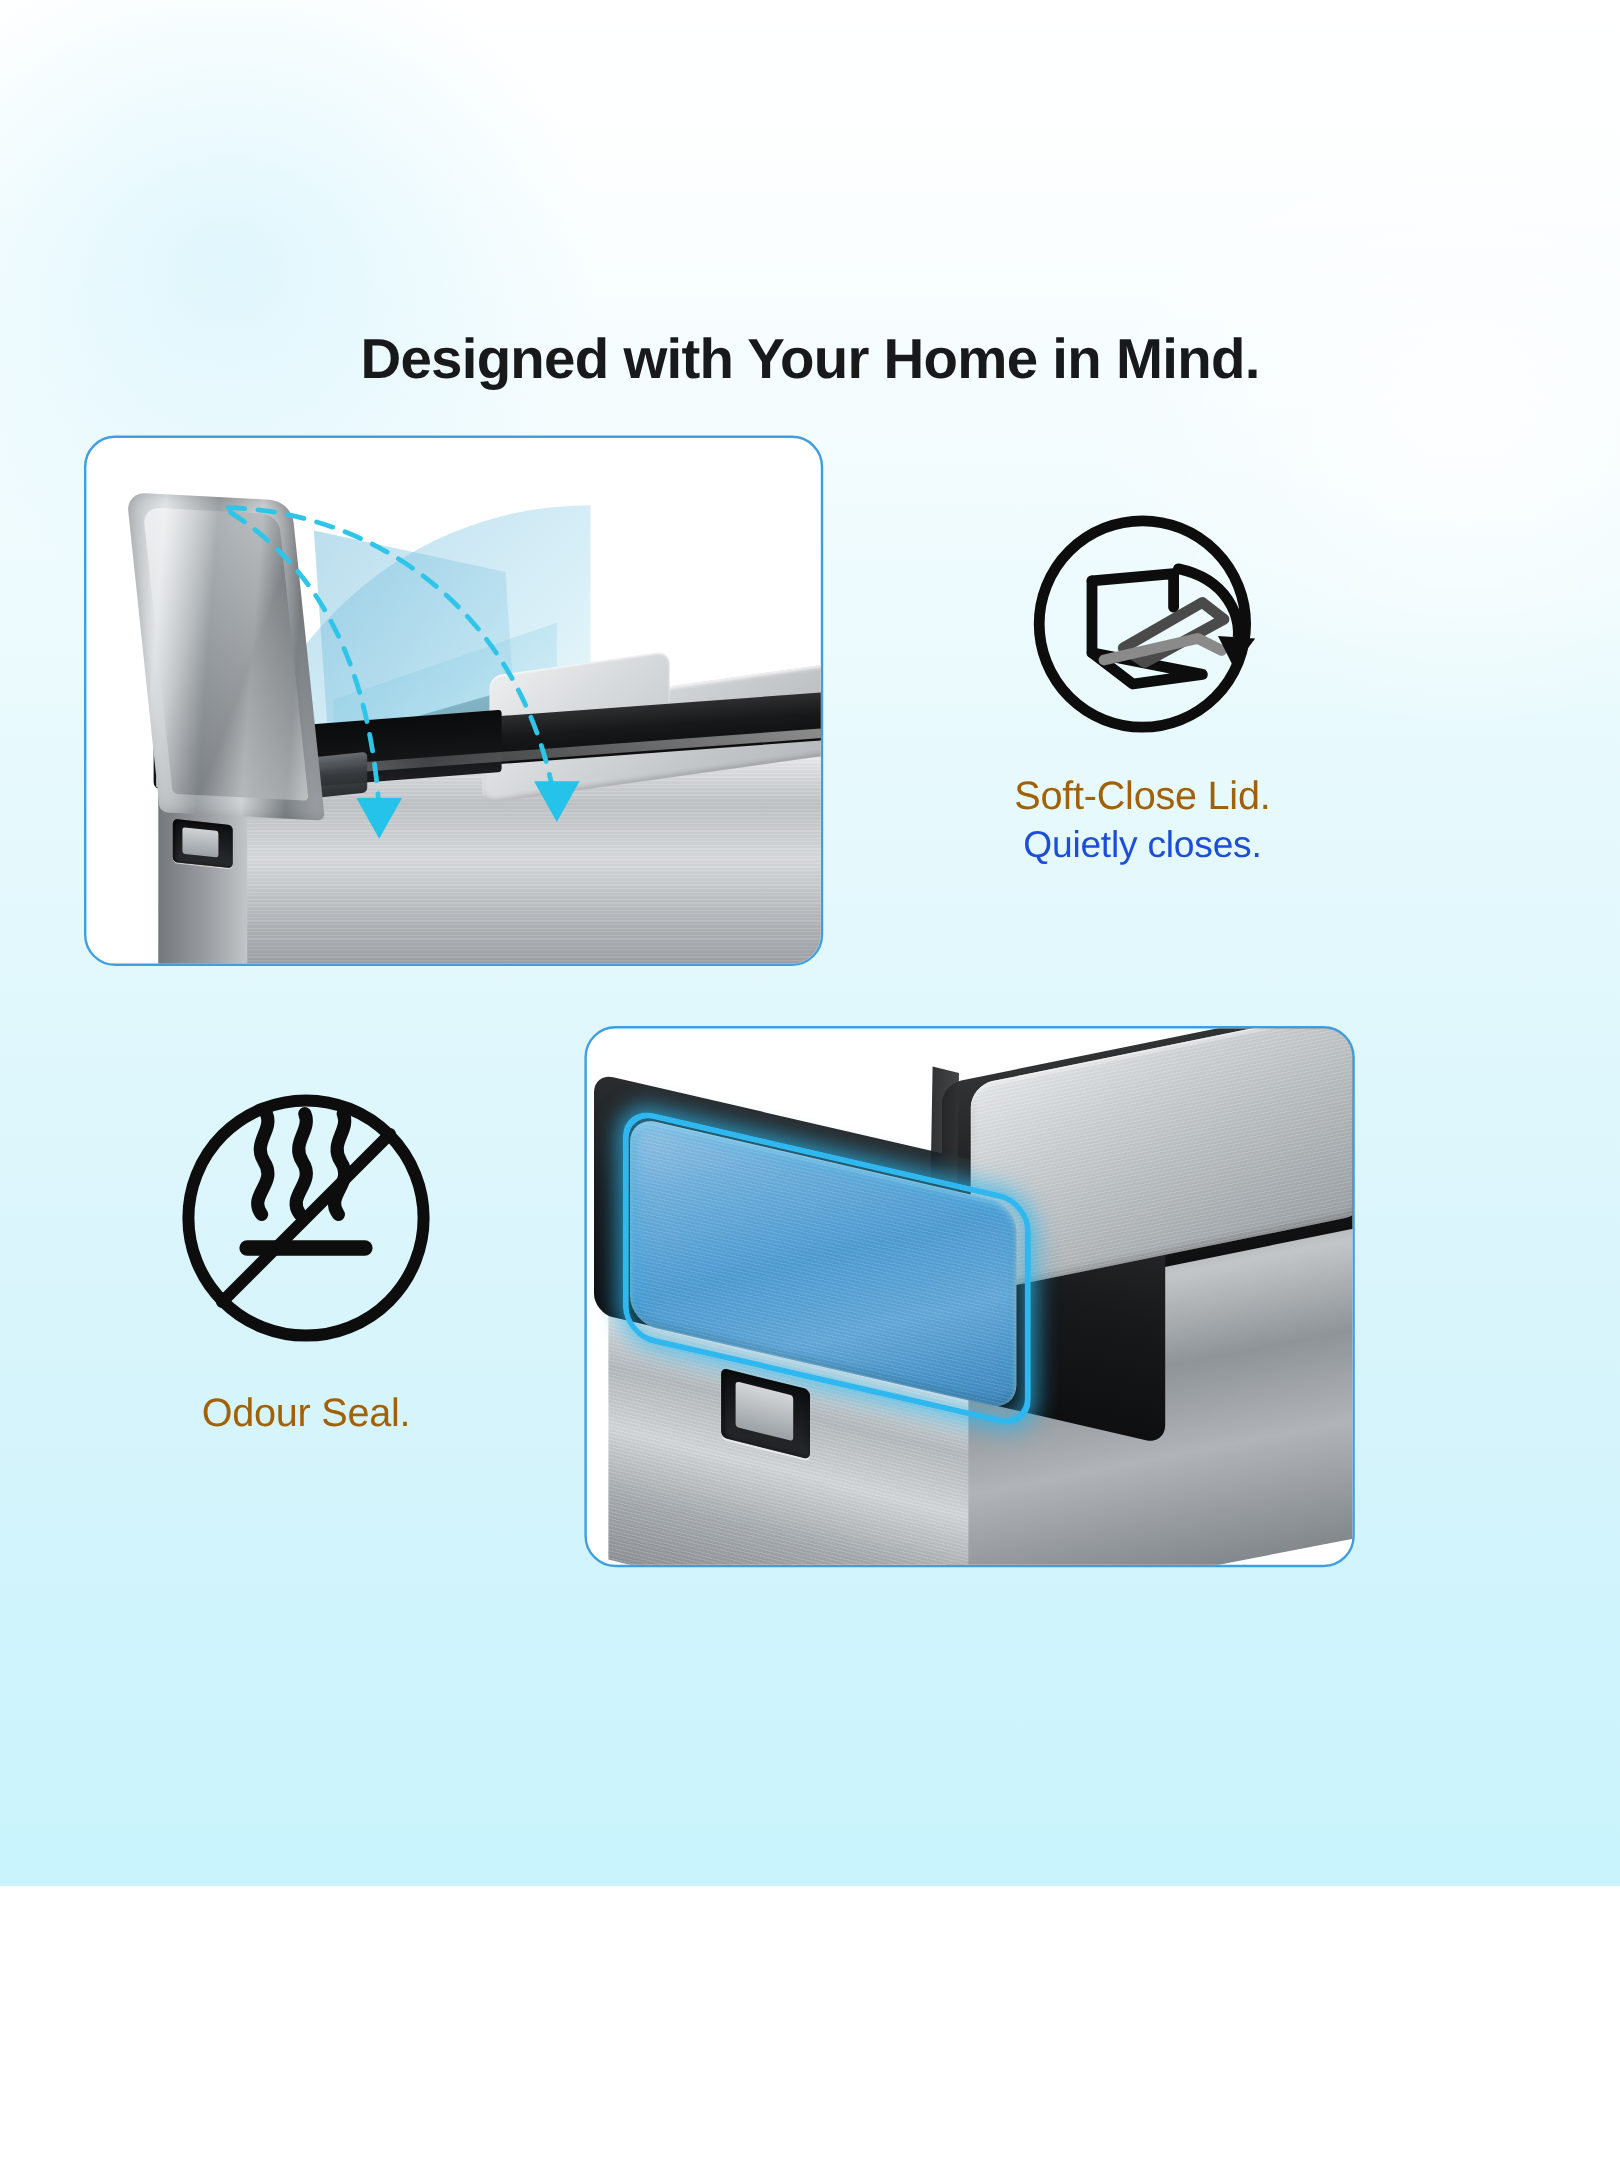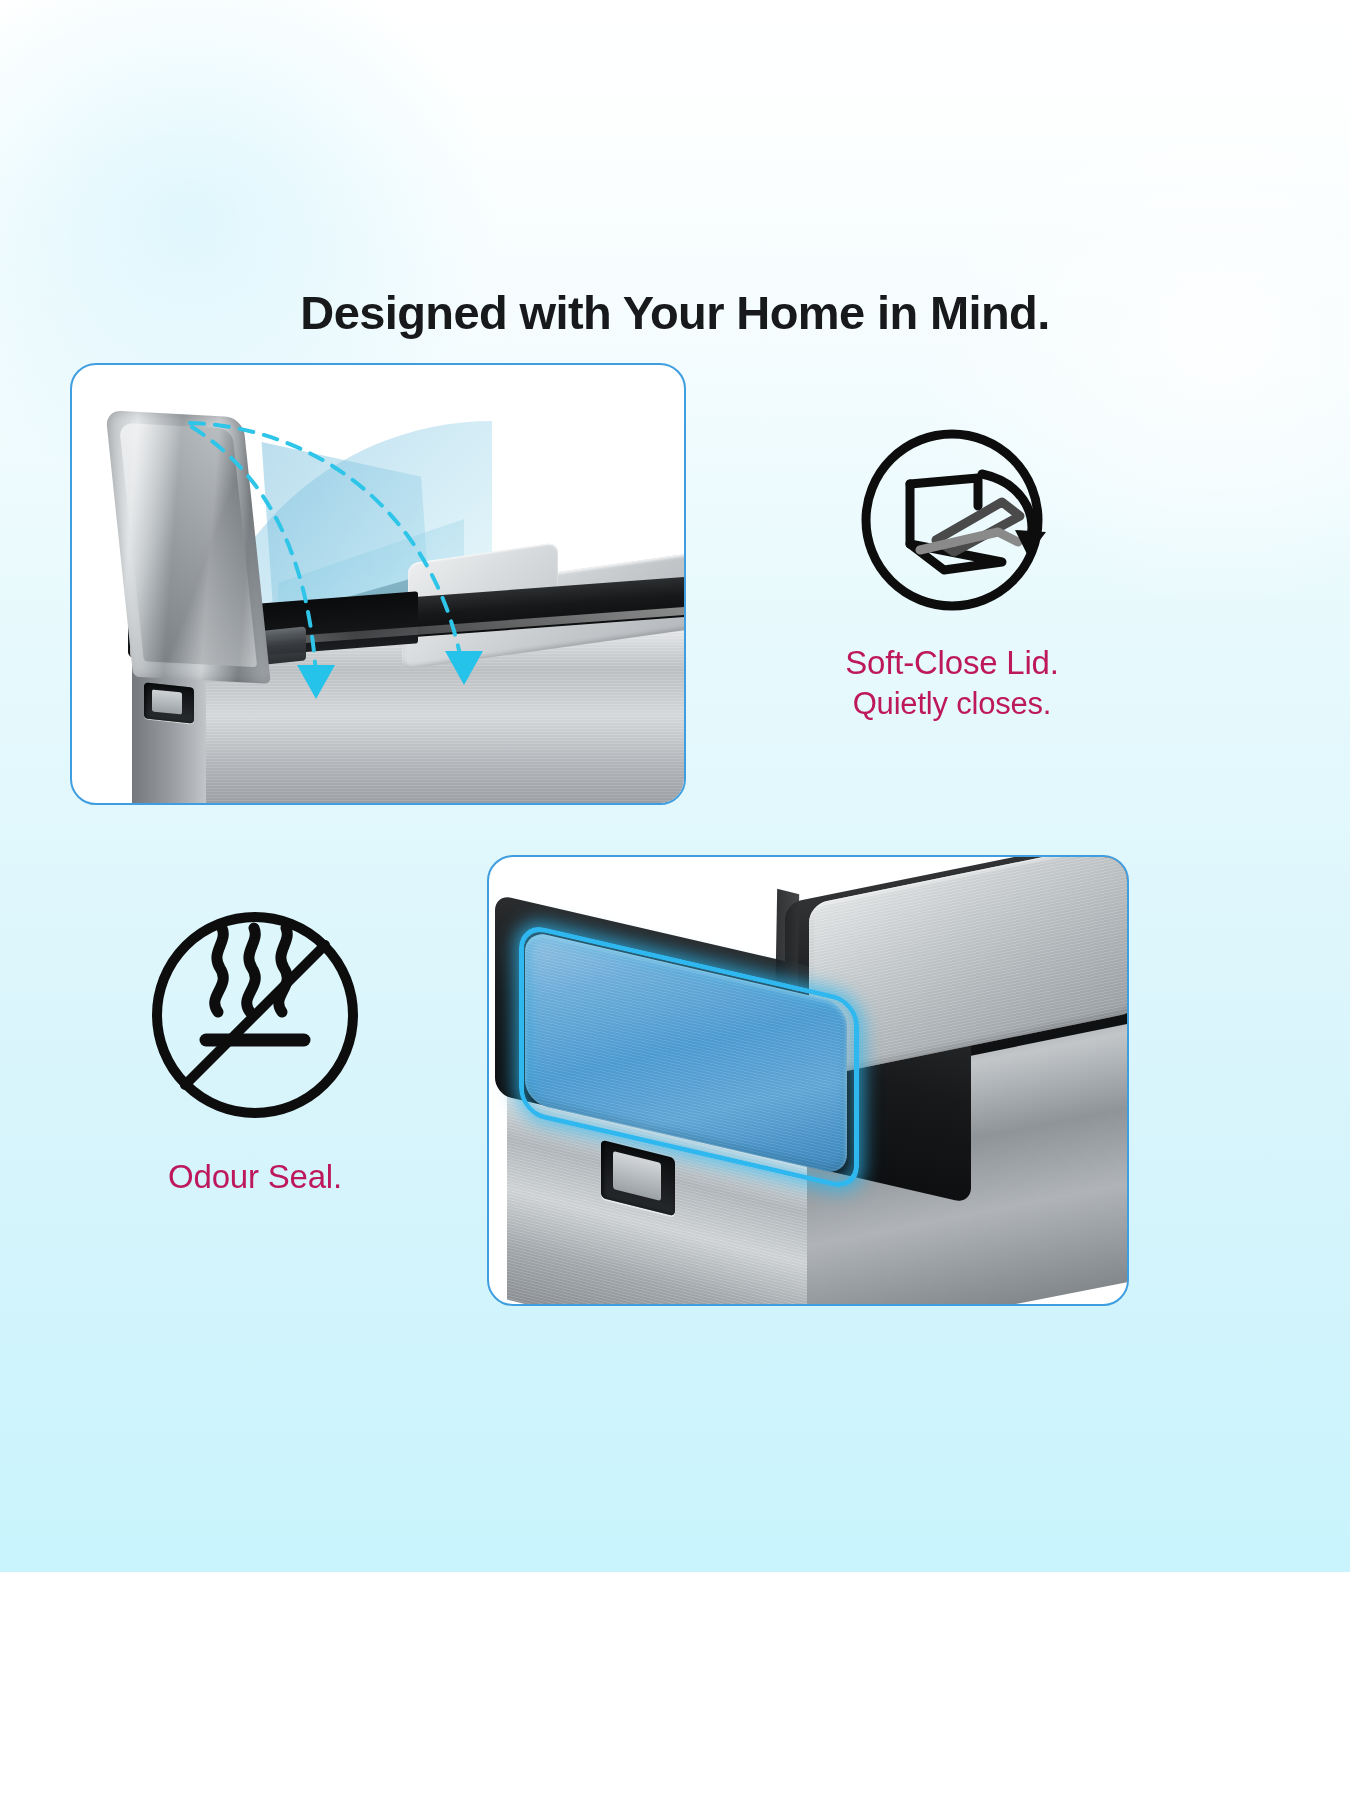--- a/index.html
+++ b/index.html
@@ -51,21 +51,21 @@
   #bg-wash-tr {
     position: absolute;
     right: -180px; top: 90px;
     width: 620px; height: 520px;
     background: radial-gradient(ellipse at center, rgba(255,255,255,0.85) 0%, rgba(255,255,255,0) 70%);
   }
 
   
   #page-title {
     position: absolute;
-    left: 0; top: 254px;
+    left: 0; top: 240px;
     width: 1350px;
     text-align: center;
     font-size: 47px;
     font-weight: 700;
     letter-spacing: -0.6px;
     color: #18191b;
     font-family: "Liberation Sans", sans-serif;
   }
 
   
@@ -386,28 +386,28 @@
   
   .feature { position: absolute; }
   .feature-icon {
     display: block;
     margin: 0 auto;
   }
   .feature-caption { text-align: center; }
   .caption-title {
     font-size: 33px;
     font-weight: 400;
-    color: #be185d;
+    color: #a16207;
     letter-spacing: -0.2px;
     line-height: 1.26;
   }
   .caption-sub {
     font-size: 31px;
     font-weight: 400;
-    color: #be185d;
+    color: #1d4ed8;
     letter-spacing: -0.2px;
     line-height: 1.3;
   }
 
   #feature-soft-close {
     left: 742px; top: 420px;
     width: 420px;
   }
   #feature-odour-seal {
     left: 40px; top: 900px;

